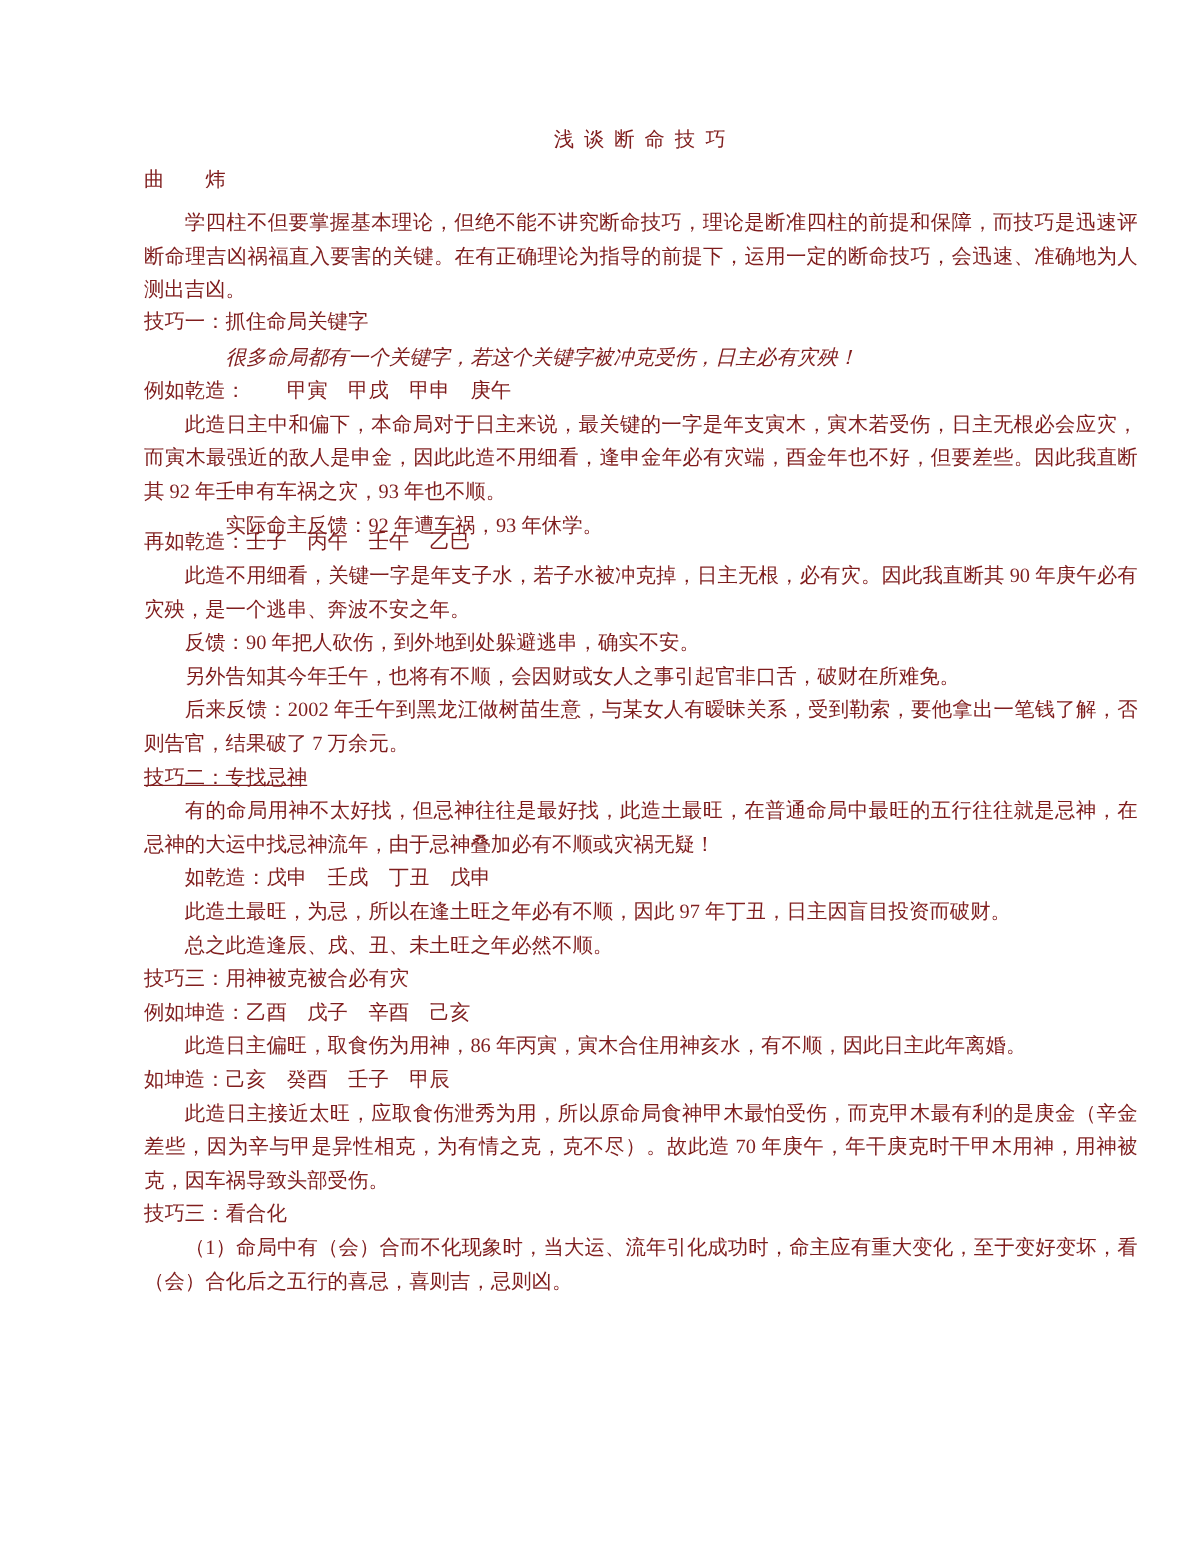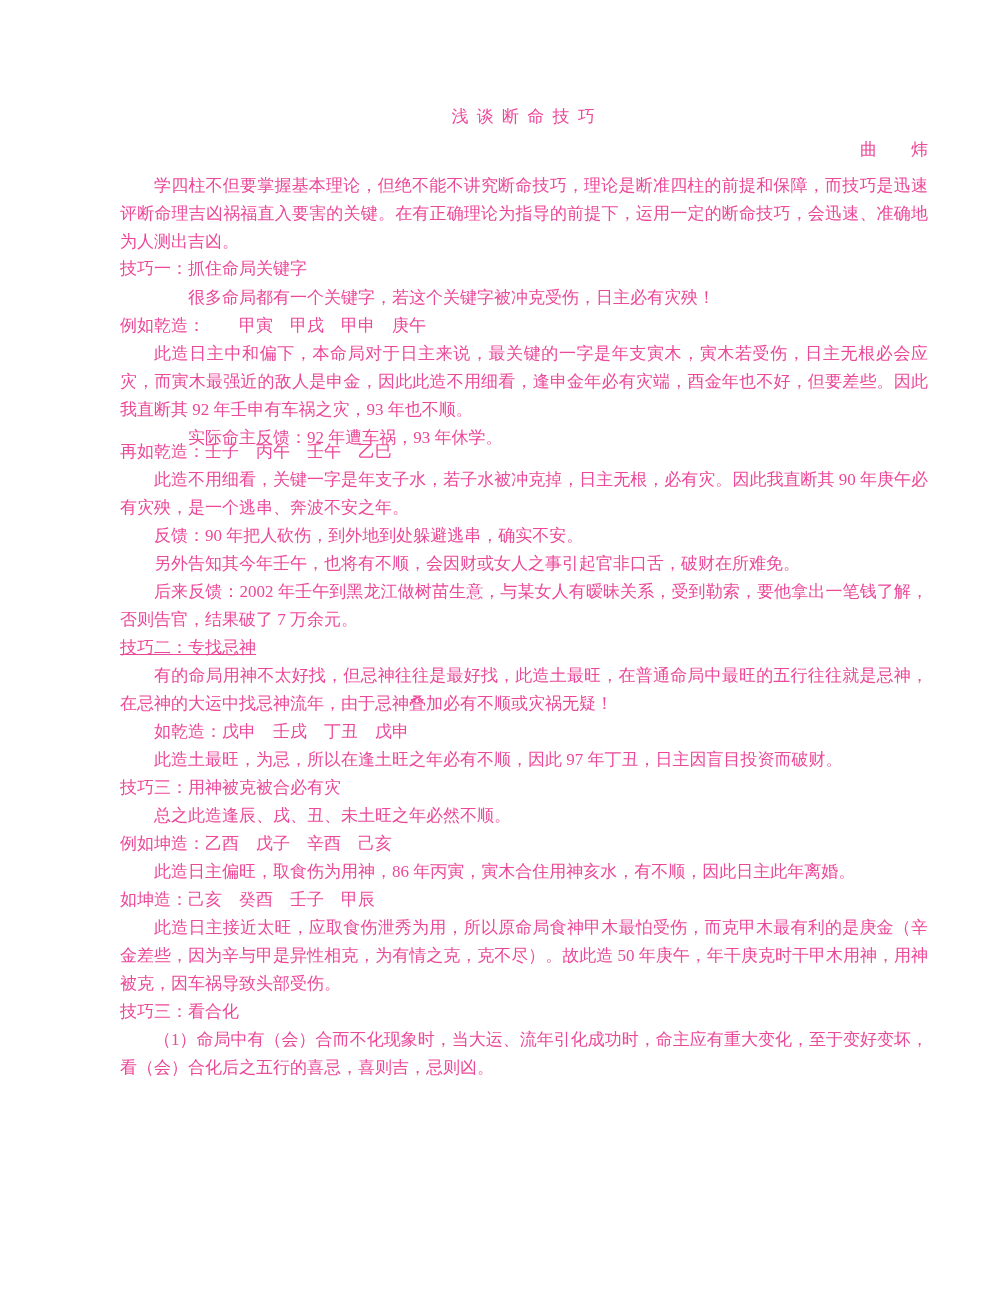--- a/index.html
+++ b/index.html
@@ -3,34 +3,34 @@
 <meta charset="utf-8">
 <style>
   html, body { margin: 0; padding: 0; background: #ffffff; }
   .page {
     position: relative;
     width: 1000px;
     height: 1294px;
     box-sizing: border-box;
     margin: 0 auto;
     background: #ffffff;
-    padding: 104px 72px 40px 120px;
+    padding: 104px 52px 40px 120px;
     font-family: "Liberation Serif", "DejaVu Serif", serif;
-    color: #ec4899;
+    color: #7f1d1d;
     overflow: hidden;
   }
   .doc-title {
     text-align: center;
     font-size: 17px;
     line-height: 26px;
     letter-spacing: 2px;
     white-space: pre;
   }
   .doc-author {
-    text-align: right;
+    text-align: left;
     font-size: 17px;
     line-height: 26px;
     margin-top: 7px;
     white-space: pre;
   }
   .doc-body {
     margin-top: 9px;
     font-size: 17px;
     line-height: 28px;
     text-align: justify;
@@ -40,35 +40,35 @@
 </style>
 </head>
 <body>
 
 <div class="page">
   <div class="doc-title">浅 谈 断 命 技 巧</div>
   <div class="doc-author">曲　　炜</div>
   <div class="doc-body">
       <p class="para" style="text-indent: 2em;">学四柱不但要掌握基本理论，但绝不能不讲究断命技巧，理论是断准四柱的前提和保障，而技巧是迅速评断命理吉凶祸福直入要害的关键。在有正确理论为指导的前提下，运用一定的断命技巧，会迅速、准确地为人测出吉凶。</p>
       <p class="para" style="text-indent: 0em; font-family: Liberation Mono, monospace;">技巧一：抓住命局关键字</p>
-      <p class="para" style="text-indent: 4em;">很多命局都有一个关键字，若这个关键字被冲克受伤，日主必有灾殃！</p>
+      <p class="para" style="text-indent: 4em; font-style: italic;">很多命局都有一个关键字，若这个关键字被冲克受伤，日主必有灾殃！</p>
       <p class="para" style="text-indent: 0em;">例如乾造：　　甲寅　甲戌　甲申　庚午</p>
       <p class="para" style="text-indent: 2em;">此造日主中和偏下，本命局对于日主来说，最关键的一字是年支寅木，寅木若受伤，日主无根必会应灾，而寅木最强近的敌人是申金，因此此造不用细看，逢申金年必有灾端，酉金年也不好，但要差些。因此我直断其 92 年壬申有车祸之灾，93 年也不顺。</p>
       <p class="para" style="text-indent: 4em; font-family: Liberation Serif, serif;">实际命主反馈：92 年遭车祸，93 年休学。</p>
       <p class="para tight" style="text-indent: 0em;">再如乾造：壬子　丙午　壬午　乙巳</p>
       <p class="para" style="text-indent: 2em;">此造不用细看，关键一字是年支子水，若子水被冲克掉，日主无根，必有灾。因此我直断其 90 年庚午必有灾殃，是一个逃串、奔波不安之年。</p>
       <p class="para" style="text-indent: 2em;">反馈：90 年把人砍伤，到外地到处躲避逃串，确实不安。</p>
       <p class="para" style="text-indent: 2em;">另外告知其今年壬午，也将有不顺，会因财或女人之事引起官非口舌，破财在所难免。</p>
       <p class="para" style="text-indent: 2em;">后来反馈：2002 年壬午到黑龙江做树苗生意，与某女人有暧昧关系，受到勒索，要他拿出一笔钱了解，否则告官，结果破了 7 万余元。</p>
       <p class="para" style="text-indent: 0em; text-decoration: underline;">技巧二：专找忌神</p>
       <p class="para" style="text-indent: 2em;">有的命局用神不太好找，但忌神往往是最好找，此造土最旺，在普通命局中最旺的五行往往就是忌神，在忌神的大运中找忌神流年，由于忌神叠加必有不顺或灾祸无疑！</p>
       <p class="para" style="text-indent: 2em;">如乾造：戊申　壬戌　丁丑　戊申</p>
       <p class="para" style="text-indent: 2em;">此造土最旺，为忌，所以在逢土旺之年必有不顺，因此 97 年丁丑，日主因盲目投资而破财。</p>
+      <p class="para" style="text-indent: 2em;">总之此造逢辰、戌、丑、未土旺之年必然不顺。</p>
       <p class="para" style="text-indent: 0em;">技巧三：用神被克被合必有灾</p>
-      <p class="para" style="text-indent: 2em;">总之此造逢辰、戌、丑、未土旺之年必然不顺。</p>
       <p class="para" style="text-indent: 0em;">例如坤造：乙酉　戊子　辛酉　己亥</p>
       <p class="para" style="text-indent: 2em;">此造日主偏旺，取食伤为用神，86 年丙寅，寅木合住用神亥水，有不顺，因此日主此年离婚。</p>
       <p class="para" style="text-indent: 0em;">如坤造：己亥　癸酉　壬子　甲辰</p>
-      <p class="para" style="text-indent: 2em;">此造日主接近太旺，应取食伤泄秀为用，所以原命局食神甲木最怕受伤，而克甲木最有利的是庚金（辛金差些，因为辛与甲是异性相克，为有情之克，克不尽）。故此造 50 年庚午，年干庚克时干甲木用神，用神被克，因车祸导致头部受伤。</p>
+      <p class="para" style="text-indent: 2em;">此造日主接近太旺，应取食伤泄秀为用，所以原命局食神甲木最怕受伤，而克甲木最有利的是庚金（辛金差些，因为辛与甲是异性相克，为有情之克，克不尽）。故此造 70 年庚午，年干庚克时干甲木用神，用神被克，因车祸导致头部受伤。</p>
       <p class="para" style="text-indent: 0em;">技巧三：看合化</p>
       <p class="para" style="text-indent: 2em;">（1）命局中有（会）合而不化现象时，当大运、流年引化成功时，命主应有重大变化，至于变好变坏，看（会）合化后之五行的喜忌，喜则吉，忌则凶。</p>
     </div>
 </div>
 
 </body></html>

